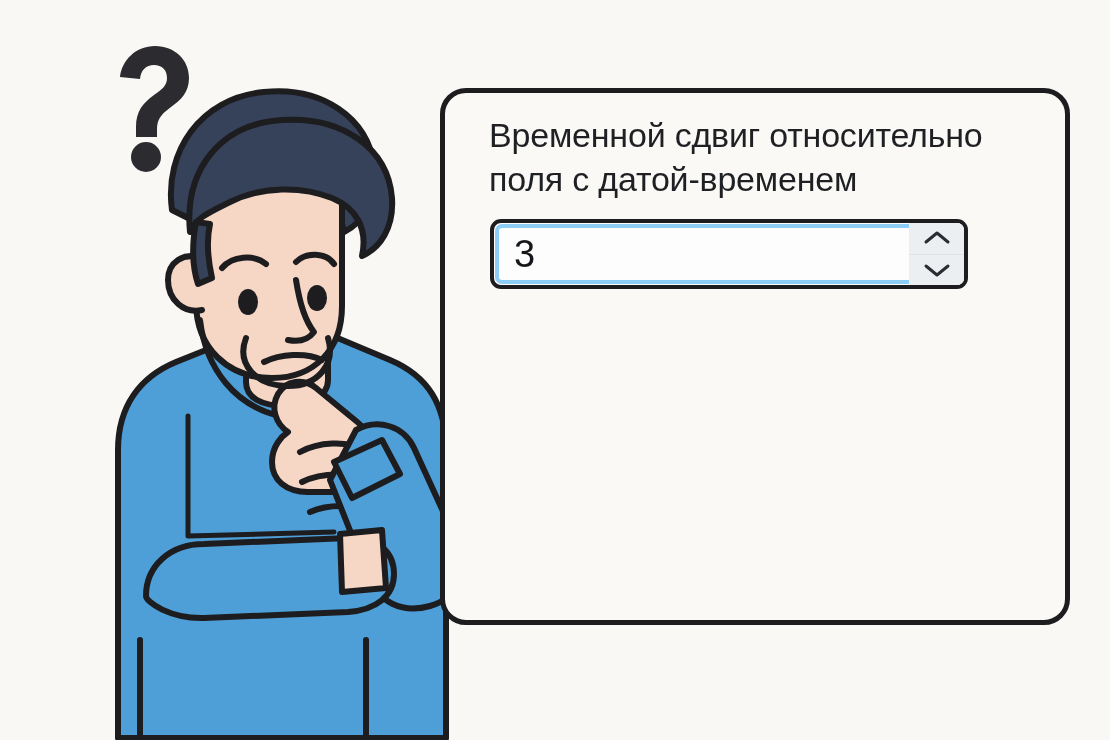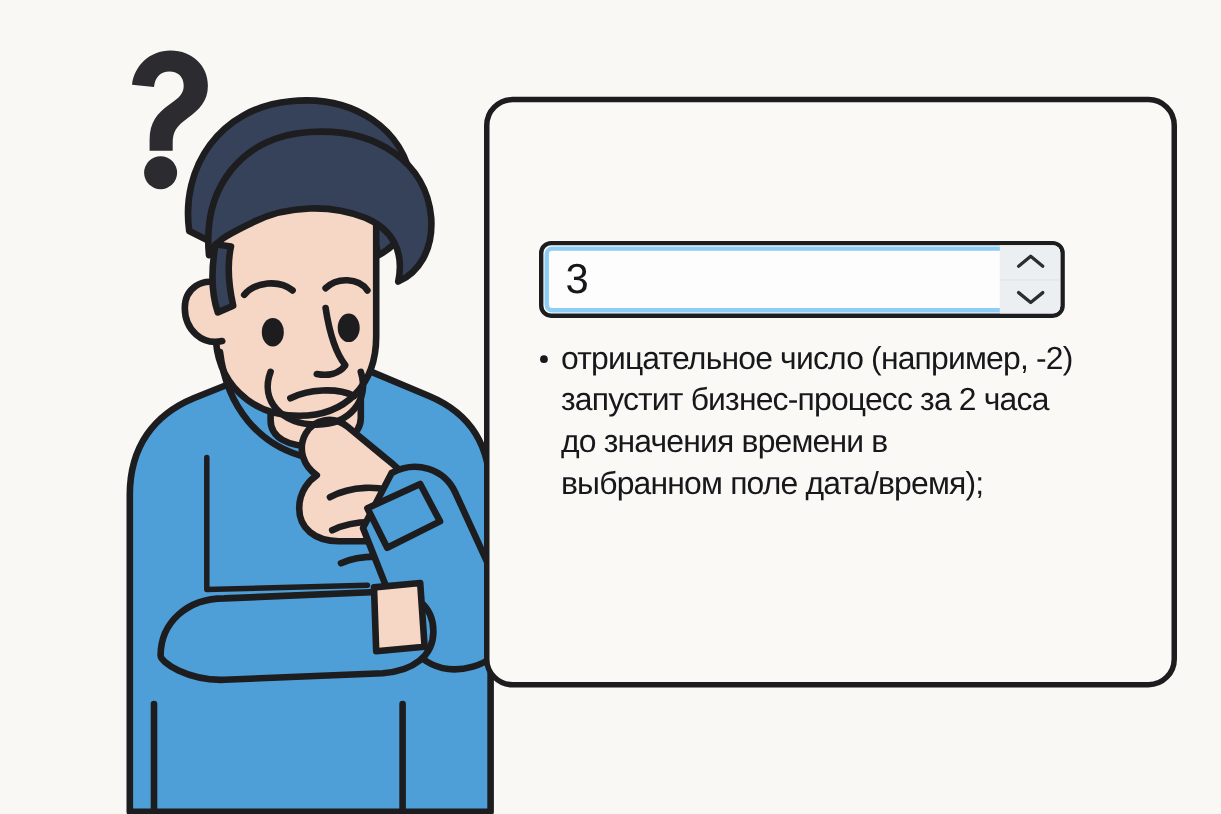--- a/index.html
+++ b/index.html
@@ -255,41 +255,35 @@
       <path d="M140 640 l0 98"></path>
       <path d="M366 640 l0 98"></path>
 
       <path d="M246 338 c-10 26 10 48 42 48 c30 0 48-22 40-48"></path>
 
     </g>
   </svg>
 
   <div id="info-card">
 
+    <div id="card-title">Временной сдвиг относительно поля с датой-временем</div>
 
     <div id="offset-field">
       <input id="offset-input" type="text" value="3" style="">
       <div id="spinner">
         <div class="spin-btn">
           <svg width="30" height="18" viewBox="0 0 30 18">
             <path d="M4 13 L15 4 L26 13" fill="none" stroke="#2a2d31" stroke-width="3" stroke-linecap="round" stroke-linejoin="round"></path>
           </svg>
         </div>
         <div class="spin-btn">
           <svg width="30" height="18" viewBox="0 0 30 18">
             <path d="M4 5 L15 14 L26 5" fill="none" stroke="#2a2d31" stroke-width="3" stroke-linecap="round" stroke-linejoin="round"></path>
           </svg>
         </div>
       </div>
     </div>
 
     <div id="bullets">
-      <div class="bullet-item">
-        <span class="bullet-dot"></span>
-        <span class="bullet-text">отрицательное число (например, -2)
-запустит бизнес-процесс за 2 часа
-до значения времени в
-выбранном поле дата/время);</span>
-      </div>
     </div>
 
   </div>
 </div>
 
 </body></html>

